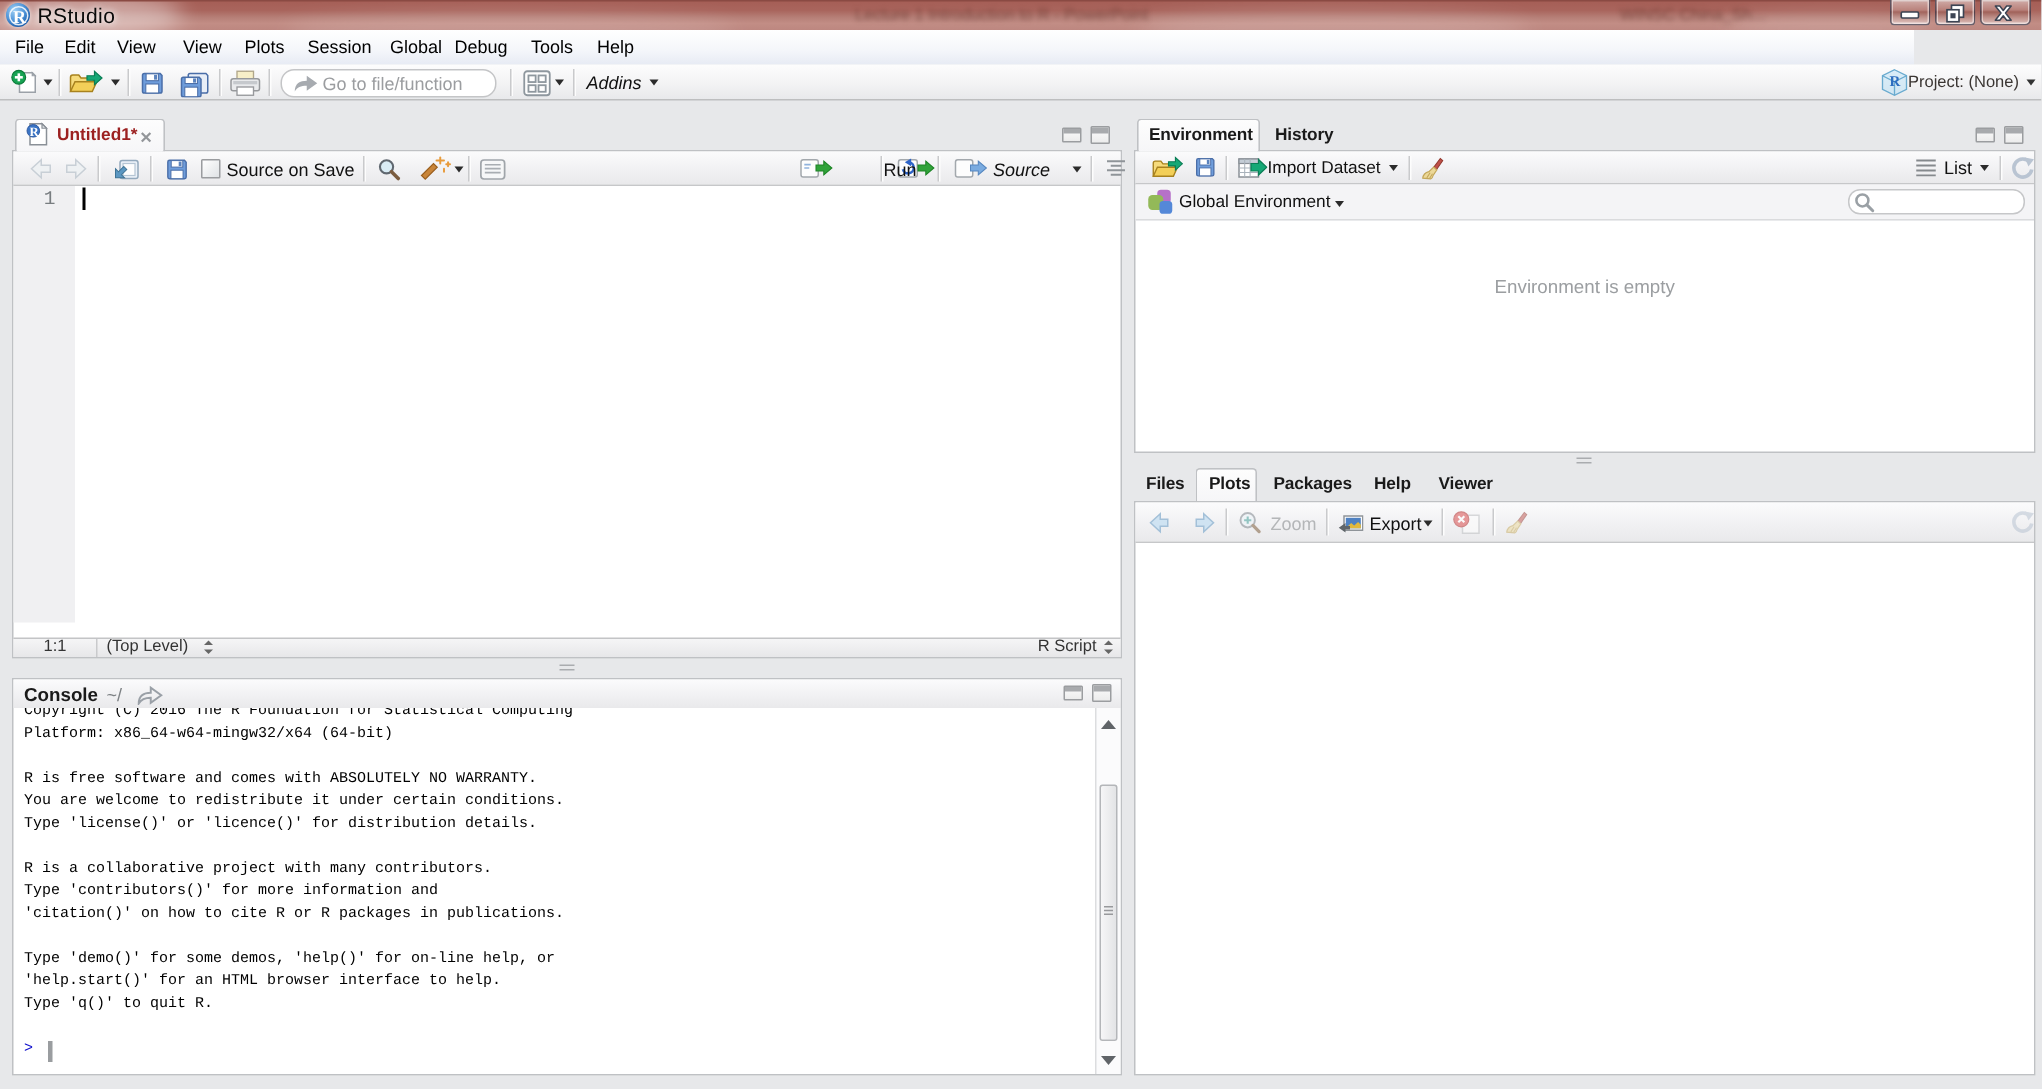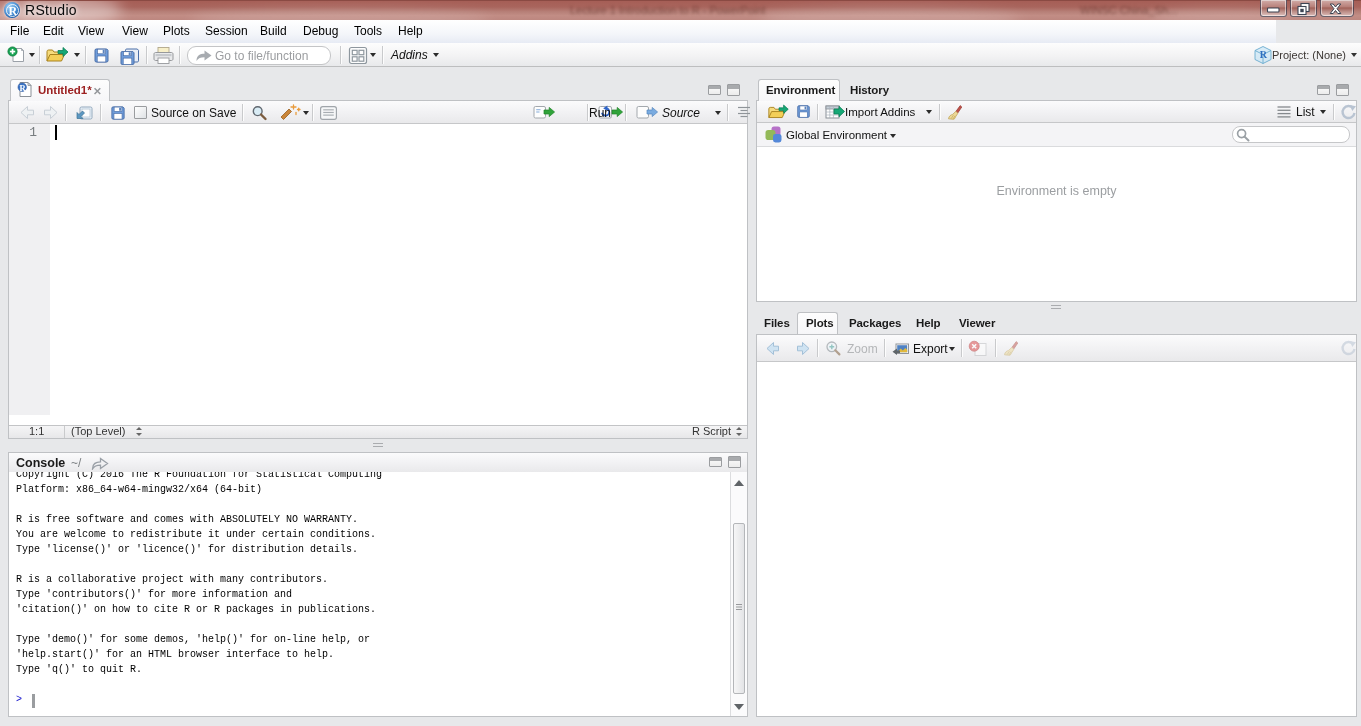--- a/index.html
+++ b/index.html
@@ -87,21 +87,21 @@
   </svg>
 </div>
 
 <div id="menubar">
   <div class="mi" style="left:10px;">File</div>
   <div class="mi" style="left:43px;">Edit</div>
   <div class="mi" style="left:78px;">View</div>
   <div class="mi" style="left:122px;">View</div>
   <div class="mi" style="left:163px;">Plots</div>
   <div class="mi" style="left:205px;">Session</div>
-  <div class="mi" style="left:260px;">Build</div>
+  <div class="mi" style="left:260px;">Global</div>
   <div class="mi" style="left:303px;">Debug</div>
   <div class="mi" style="left:354px;">Tools</div>
   <div class="mi" style="left:398px;">Help</div>
 </div>
 
 <div id="maintb">
   <svg class="abs" style="left:7px; top:3px;" width="19" height="18" viewBox="0 0 19 18">
     <path d="M6 2.5 h8.5 l2 2 V15.5 H6 Z" fill="#fff" stroke="#9ba1a8" stroke-width="1"></path>
     <path d="M14.5 2.5 l2 2 h-2 Z" fill="#dfe3e7" stroke="#9ba1a8" stroke-width="0.8"></path>
     <circle cx="5.5" cy="5.5" r="4.6" fill="#17a353" stroke="#0c7a3a" stroke-width="0.8"></circle>
@@ -347,21 +347,21 @@
     <rect x="9.7" y="2.9" width="2" height="3.2" fill="#5b83bd"></rect>
     <rect x="4.2" y="9" width="8.6" height="6" fill="#fff" stroke="#4a6ea8" stroke-width="0.7"></rect>
   </svg>
   <div class="sep" style="left:60px; top:3px; height:16px;"></div>
   <svg class="abs" style="left:68px; top:3px;" width="20" height="16" viewBox="0 0 20 16">
     <rect x="1" y="2" width="13" height="12" fill="#fff" stroke="#8a9097" stroke-width="1"></rect>
     <rect x="1" y="2" width="13" height="3" fill="#c4cdd6" stroke="#8a9097" stroke-width="0.8"></rect>
     <path d="M4.8 2 V14 M8.4 2 V14 M1 8 H14 M1 11 H14" stroke="#aab3bc" stroke-width="0.7" fill="none"></path>
     <path d="M9 6.5 h5 V3.8 L19.5 9 l-5.5 5.2 V11.5 h-5 Z" fill="#16a876" stroke="#0b7e56" stroke-width="0.8" transform="translate(0,-1.5)"></path>
   </svg>
-  <div class="lbl" style="left:88px; top:5px; font-size:11.5px;">Import Addins</div>
+  <div class="lbl" style="left:88px; top:5px; font-size:11.5px;">Import Dataset</div>
   <div class="caret" style="left:169px; top:9px;"></div>
   <div class="sep" style="left:182px; top:3px; height:16px;"></div>
   <svg class="abs" style="left:189px; top:3px;" width="17" height="16" viewBox="0 0 17 16">
     <path d="M9.8 7.6 L14.2 1.6 L15.8 3 L11.6 9.2" fill="#c0504a" stroke="#93392f" stroke-width="0.7"></path>
     <path d="M2.5 14.8 C2.8 12 5 10.8 6.6 10.4 L9.8 7.4 L11.9 9.3 L9.4 13 C9.2 14 8.6 15 7.8 15.3 Z" fill="#ecd898" stroke="#c3a75a" stroke-width="0.8"></path>
     <path d="M5.2 14.6 L7.4 11.2 M7 15 L9 11.8" stroke="#c3a75a" stroke-width="0.7" fill="none"></path>
   </svg>
   <svg class="abs" style="left:519px; top:4px;" width="16" height="14" viewBox="0 0 16 14">
     <g stroke="#85898d" stroke-width="1.3">
       <path d="M1.5 2 H14.5"></path>

